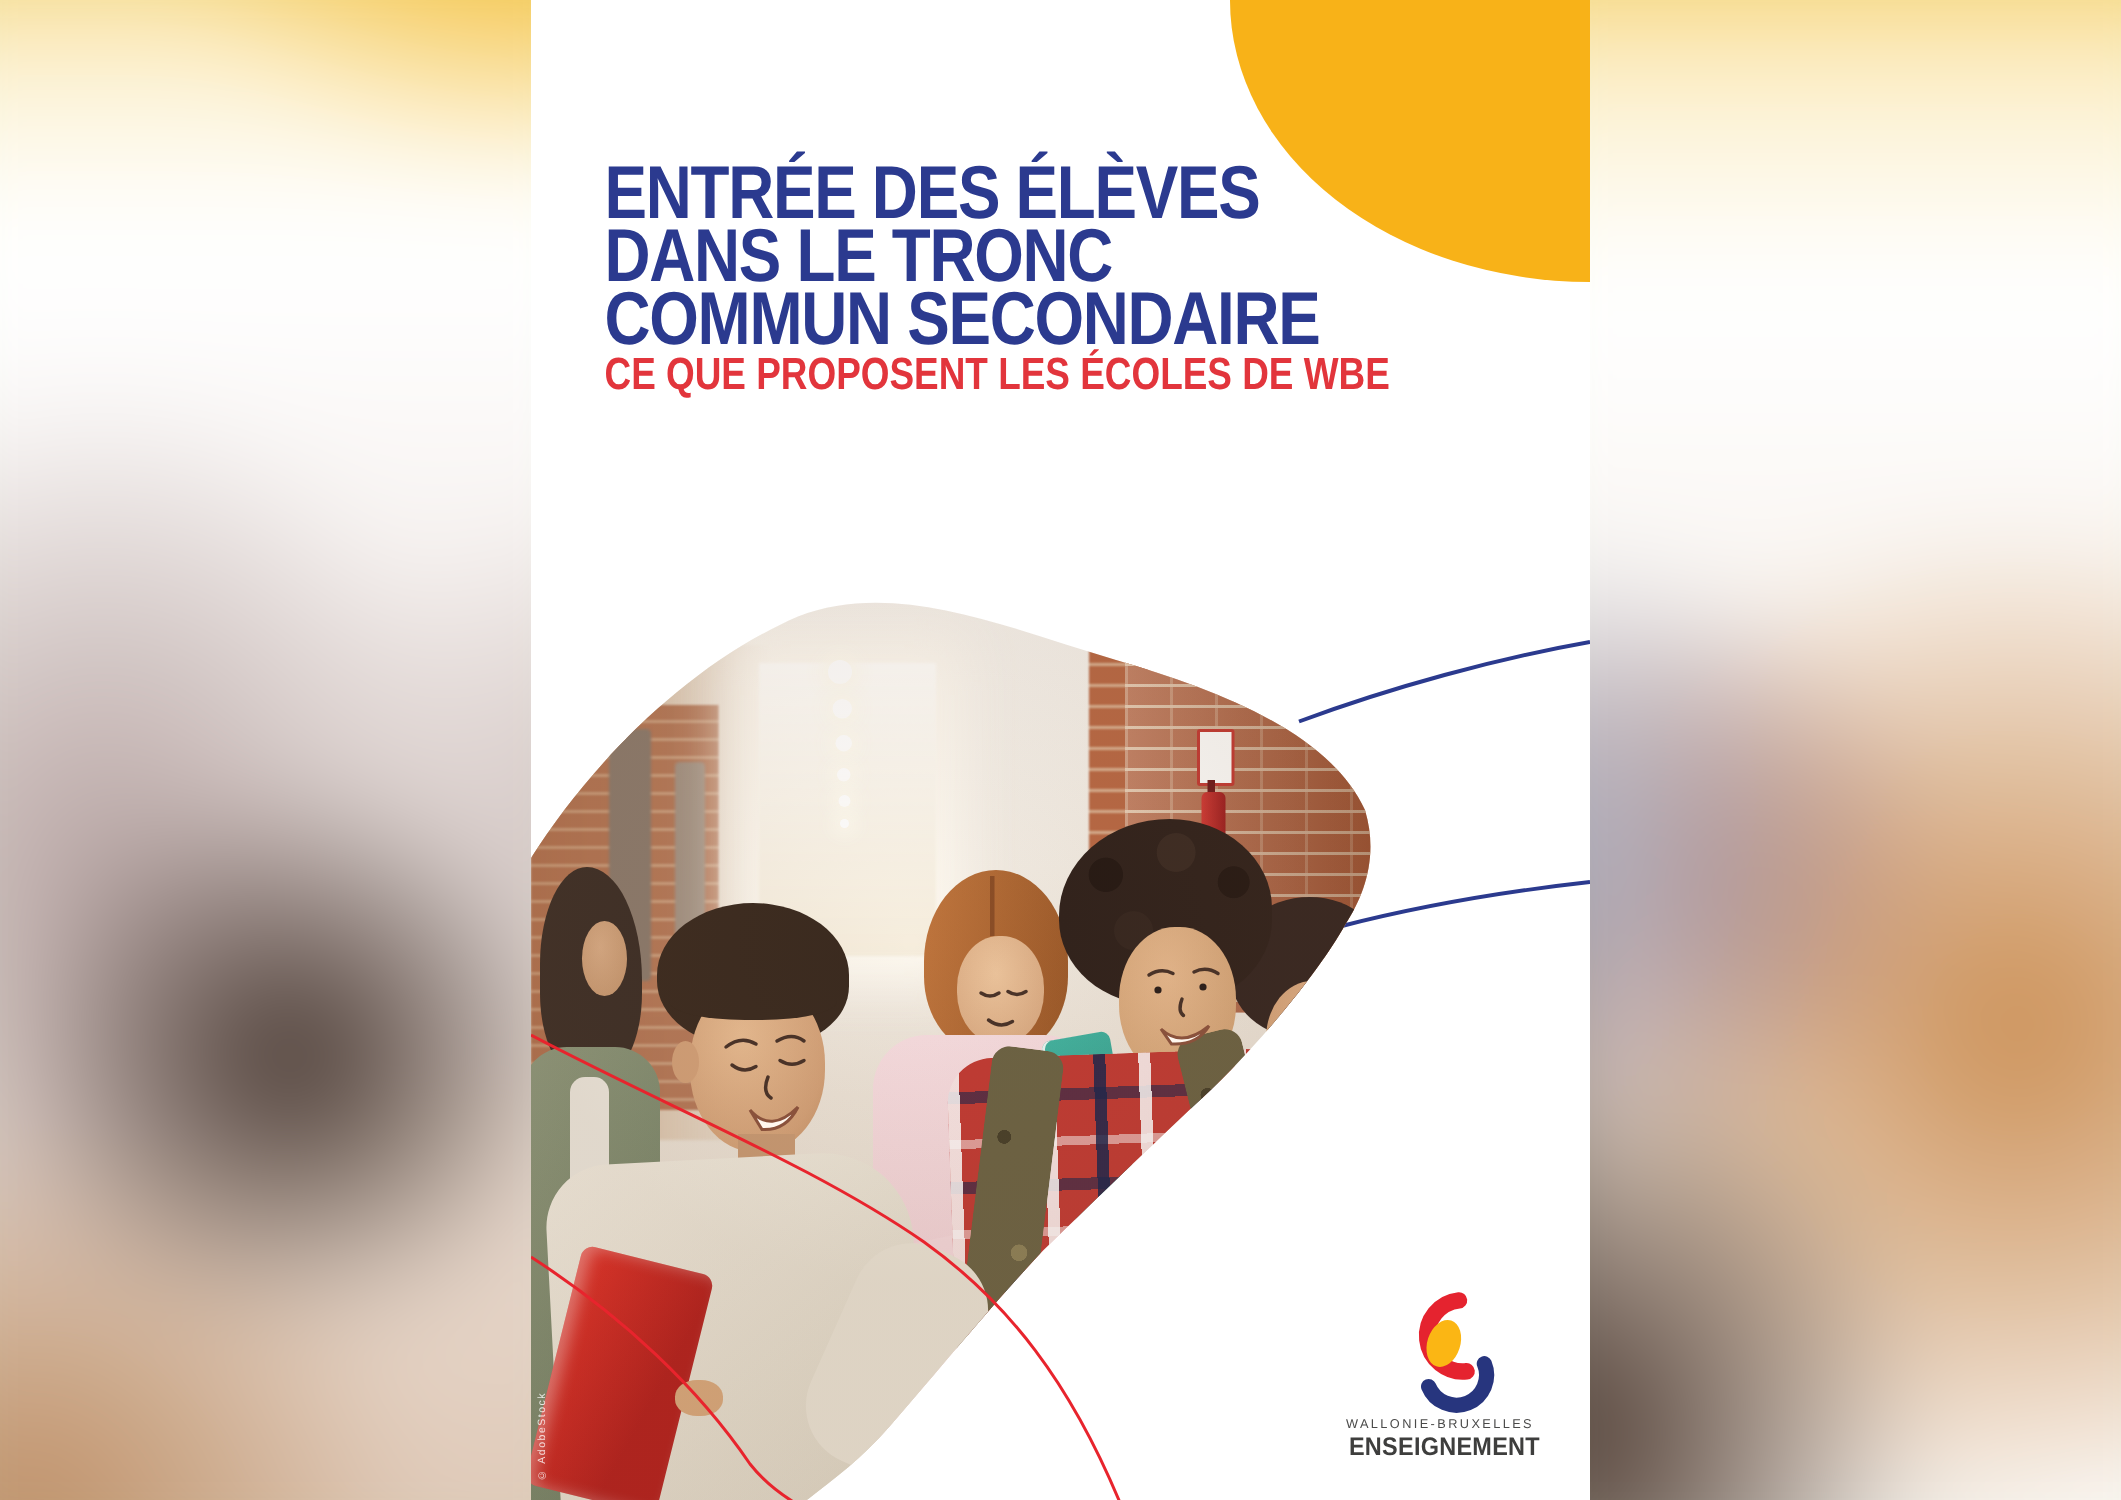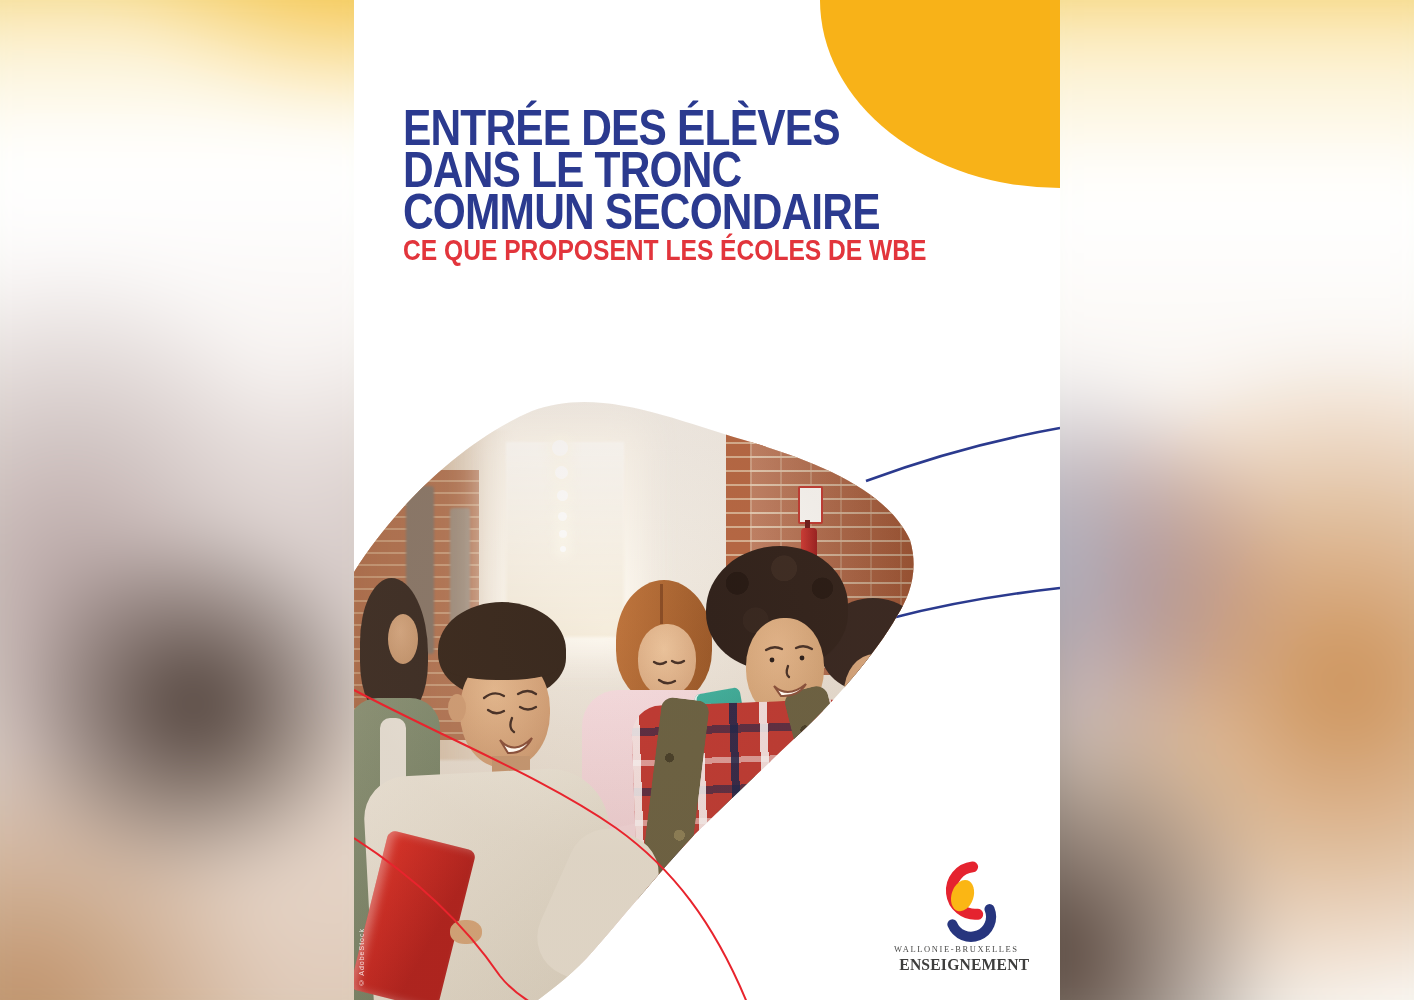--- a/index.html
+++ b/index.html
@@ -127,21 +127,21 @@
   .g3-folder{left:14px;top:438px;width:90px;height:164px;background:linear-gradient(105deg,#e23128,#b31f1c 70%);
     border-radius:8px;transform:rotate(14deg);box-shadow:inset 6px 0 10px rgba(255,255,255,.35);}
   .g3-hand{left:96px;top:520px;width:32px;height:24px;background:#d8a87c;border-radius:46%;}
 
   svg.faces{left:0;top:0;z-index:5;}
   .photo-tint{inset:0;background:radial-gradient(closest-side at 45% 38%,rgba(255,252,244,0),rgba(122,82,52,.10));}
 
   
   .credit{position:absolute;left:4px;top:928px;z-index:3;writing-mode:vertical-rl;transform:rotate(180deg);
     font-size:7px;letter-spacing:1px;color:rgba(255,255,255,.8);}
-  .logo{position:absolute;left:540px;top:856px;width:132px;text-align:left;z-index:4;font-family:Liberation Serif, serif;}
+  .logo{position:absolute;left:540px;top:856px;width:132px;text-align:center;z-index:4;}
   .logo-mark{display:block;margin:0 auto;}
   .logo-line1{font-size:8.5px;letter-spacing:1.6px;color:#4b4b4a;white-space:nowrap;margin-top:2px;}
   .logo-line2{font-size:17px;font-weight:600;letter-spacing:.2px;color:#3e3e3d;white-space:nowrap;
     transform:scaleX(.92);transform-origin:center top;margin-top:1px;}
 </style>
 </head>
 <body>
 
 <div class="stage">
 

